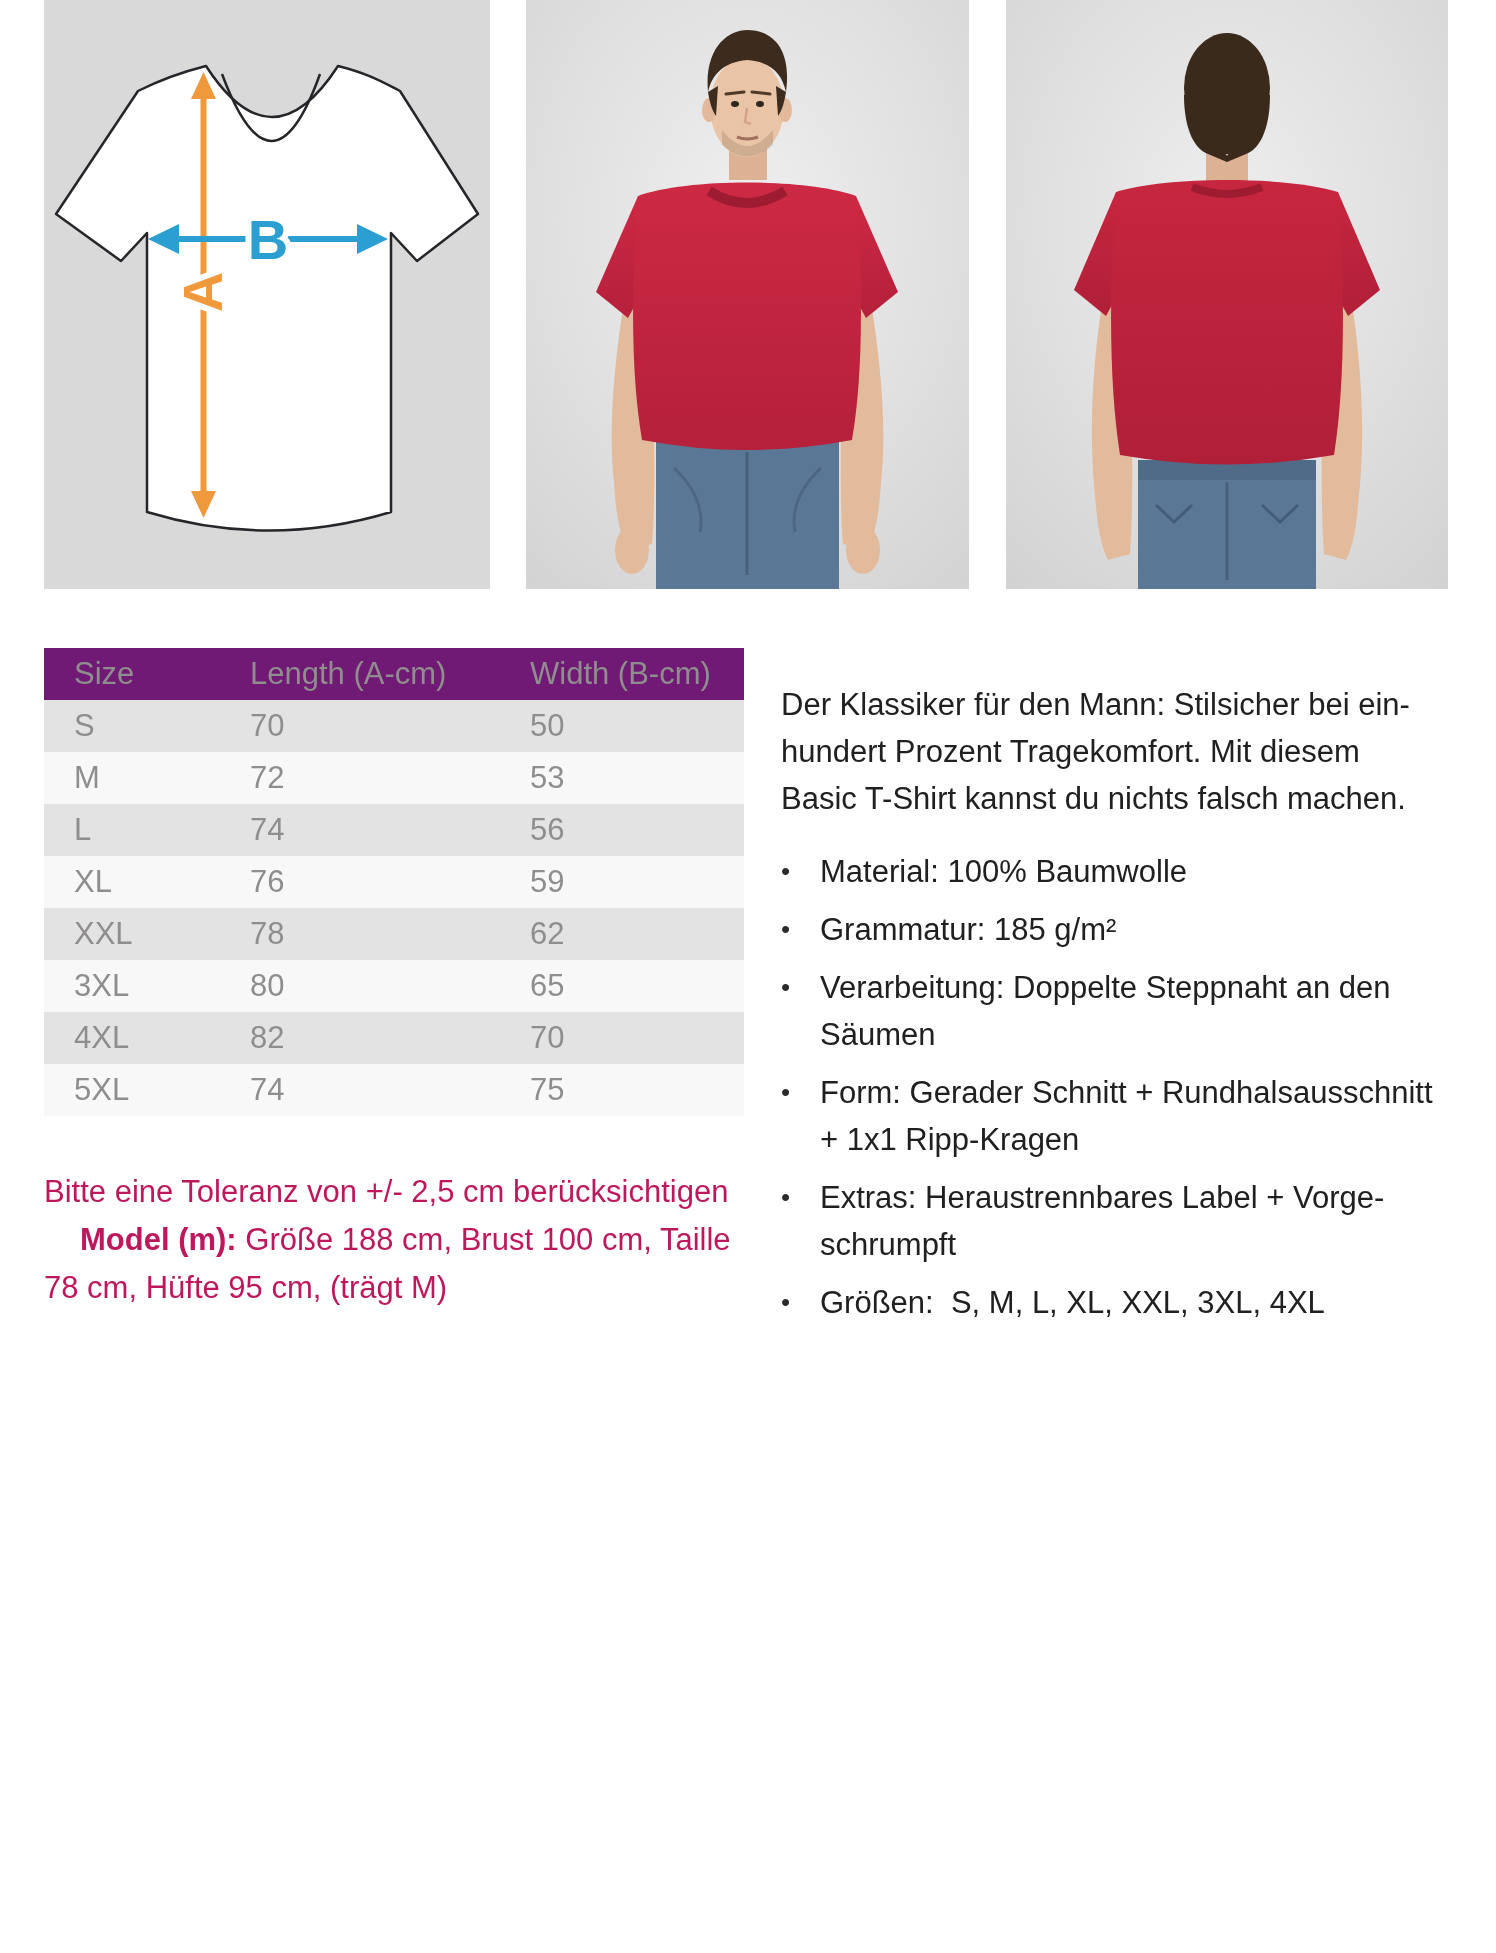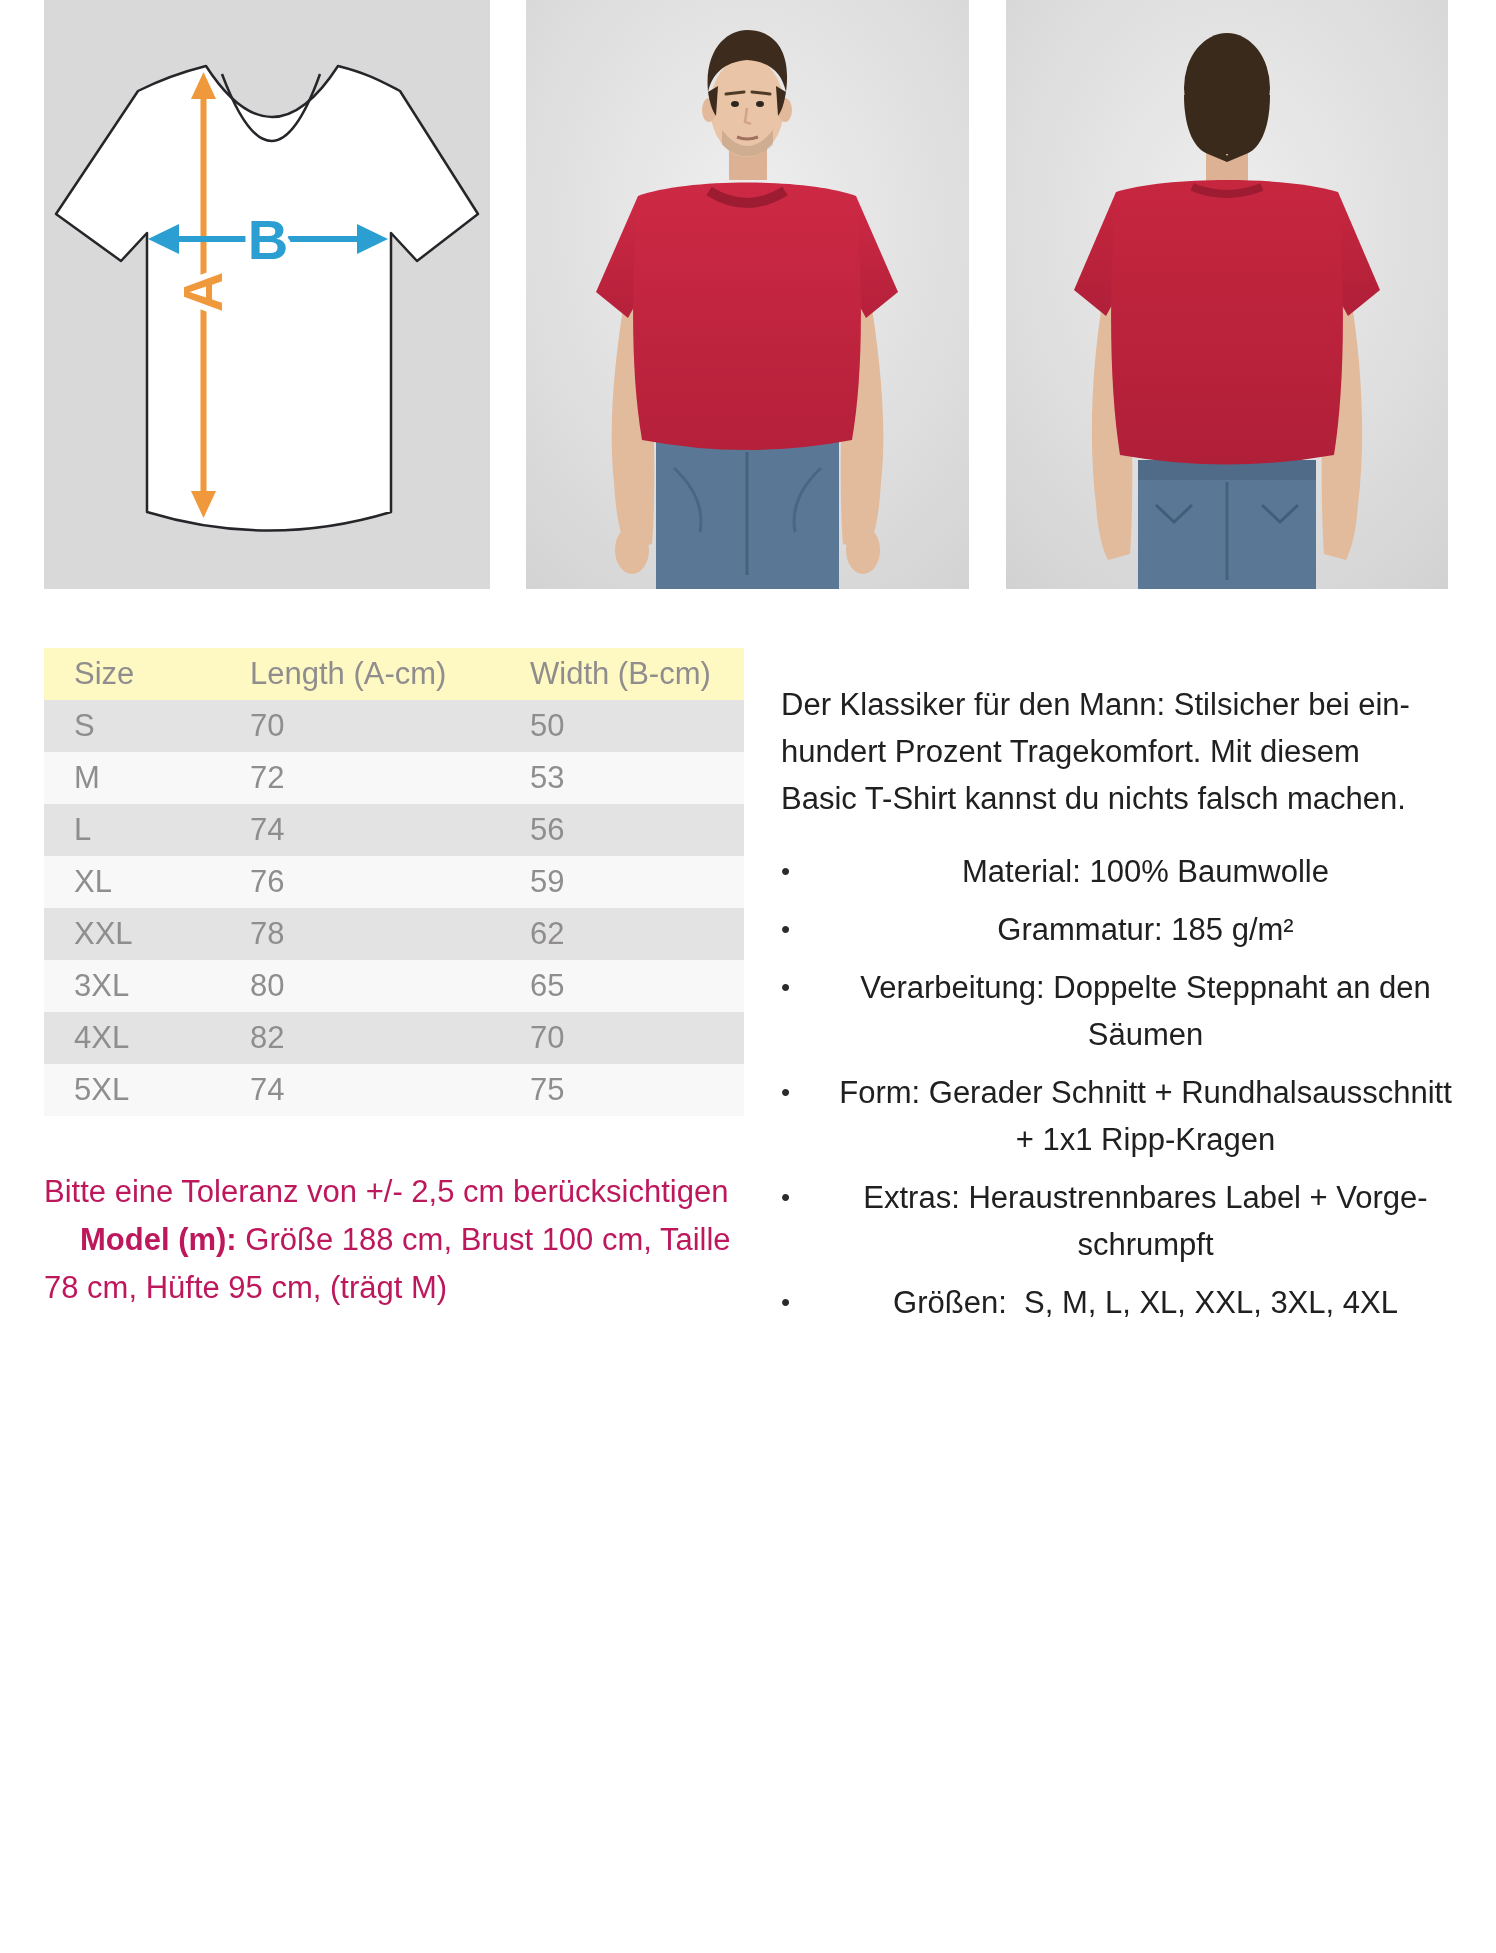--- a/index.html
+++ b/index.html
@@ -19,21 +19,21 @@
     position:absolute;left:44px;top:648px;width:700px;
     border-collapse:collapse;table-layout:fixed;
     font-size:31px;color:#8f8d8d;
   }
   .size-table col.c1{width:206px;} .size-table col.c2{width:280px;} .size-table col.c3{width:214px;}
   .size-table th,.size-table td{
     font-weight:normal;text-align:left;height:52px;padding:0;vertical-align:middle;
     white-space:nowrap;overflow:hidden;
   }
   .size-table th:first-child,.size-table td:first-child{padding-left:30px;}
-  .size-table thead tr{background:#fef9c3;}
+  .size-table thead tr{background:#701a75;}
   .size-table tbody tr.odd{background:#e4e3e3;}
   .size-table tbody tr.even{background:#f9f8f8;}
 
   
   .notes{
     position:absolute;left:44px;top:1168px;width:710px;
     font-size:31px;line-height:48px;color:#be185d;
   }
   .notes .line{display:block;white-space:pre-wrap;}
   .notes b{font-weight:bold;margin-left:36px;}
@@ -42,21 +42,21 @@
   .description{
     position:absolute;left:781px;top:645px;width:690px;
     font-size:31px;line-height:47px;color:#202020;margin-top:36px;
   }
   .intro span{display:block;white-space:pre-wrap;}
   .feature-list{margin-top:26px;}
   .feature-item{display:flex;margin-bottom:11px;}
   .bullet-glyph{
     flex:0 0 39px;font-size:26px;line-height:47px;color:#2b2b2b;
   }
-  .feature-text{flex:1;text-align:center;}
+  .feature-text{flex:1;}
   .feature-text span{display:block;white-space:pre-wrap;}
 </style>
 </head>
 <body>
 
 <div class="panel" id="panel-diagram">
   <svg viewBox="0 0 446 589">
     <rect x="0" y="0" width="446" height="589" fill="#d9d9da"></rect>
 
     <path d="M162,66 C130,74 110,83 94,91 L12,214 L77,261 L103,233 L103,512

